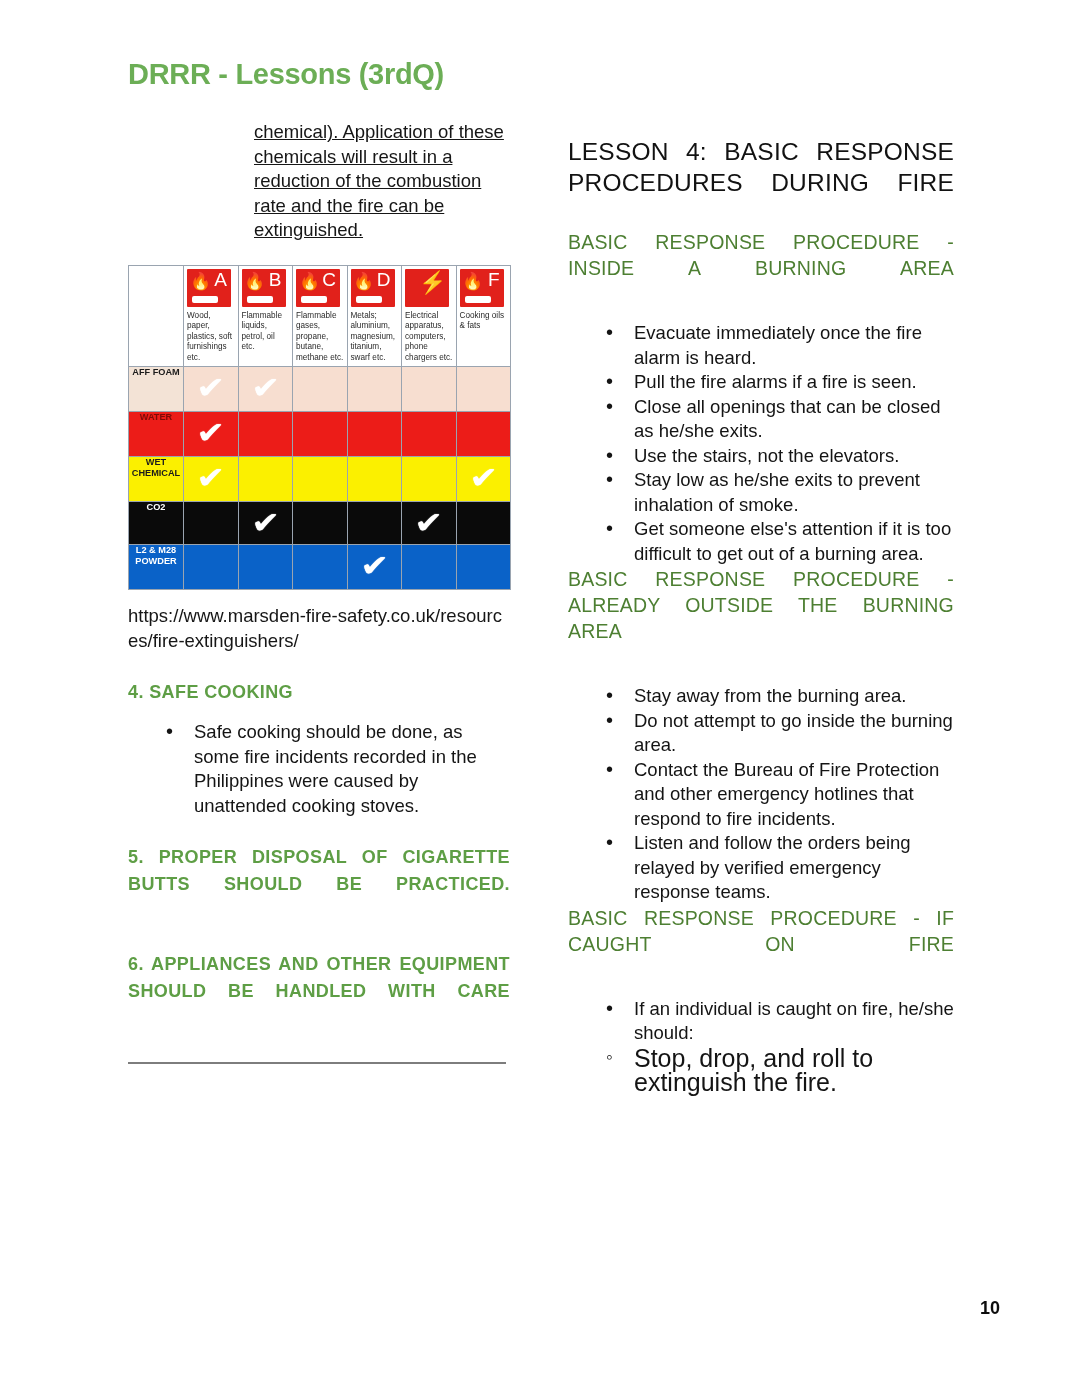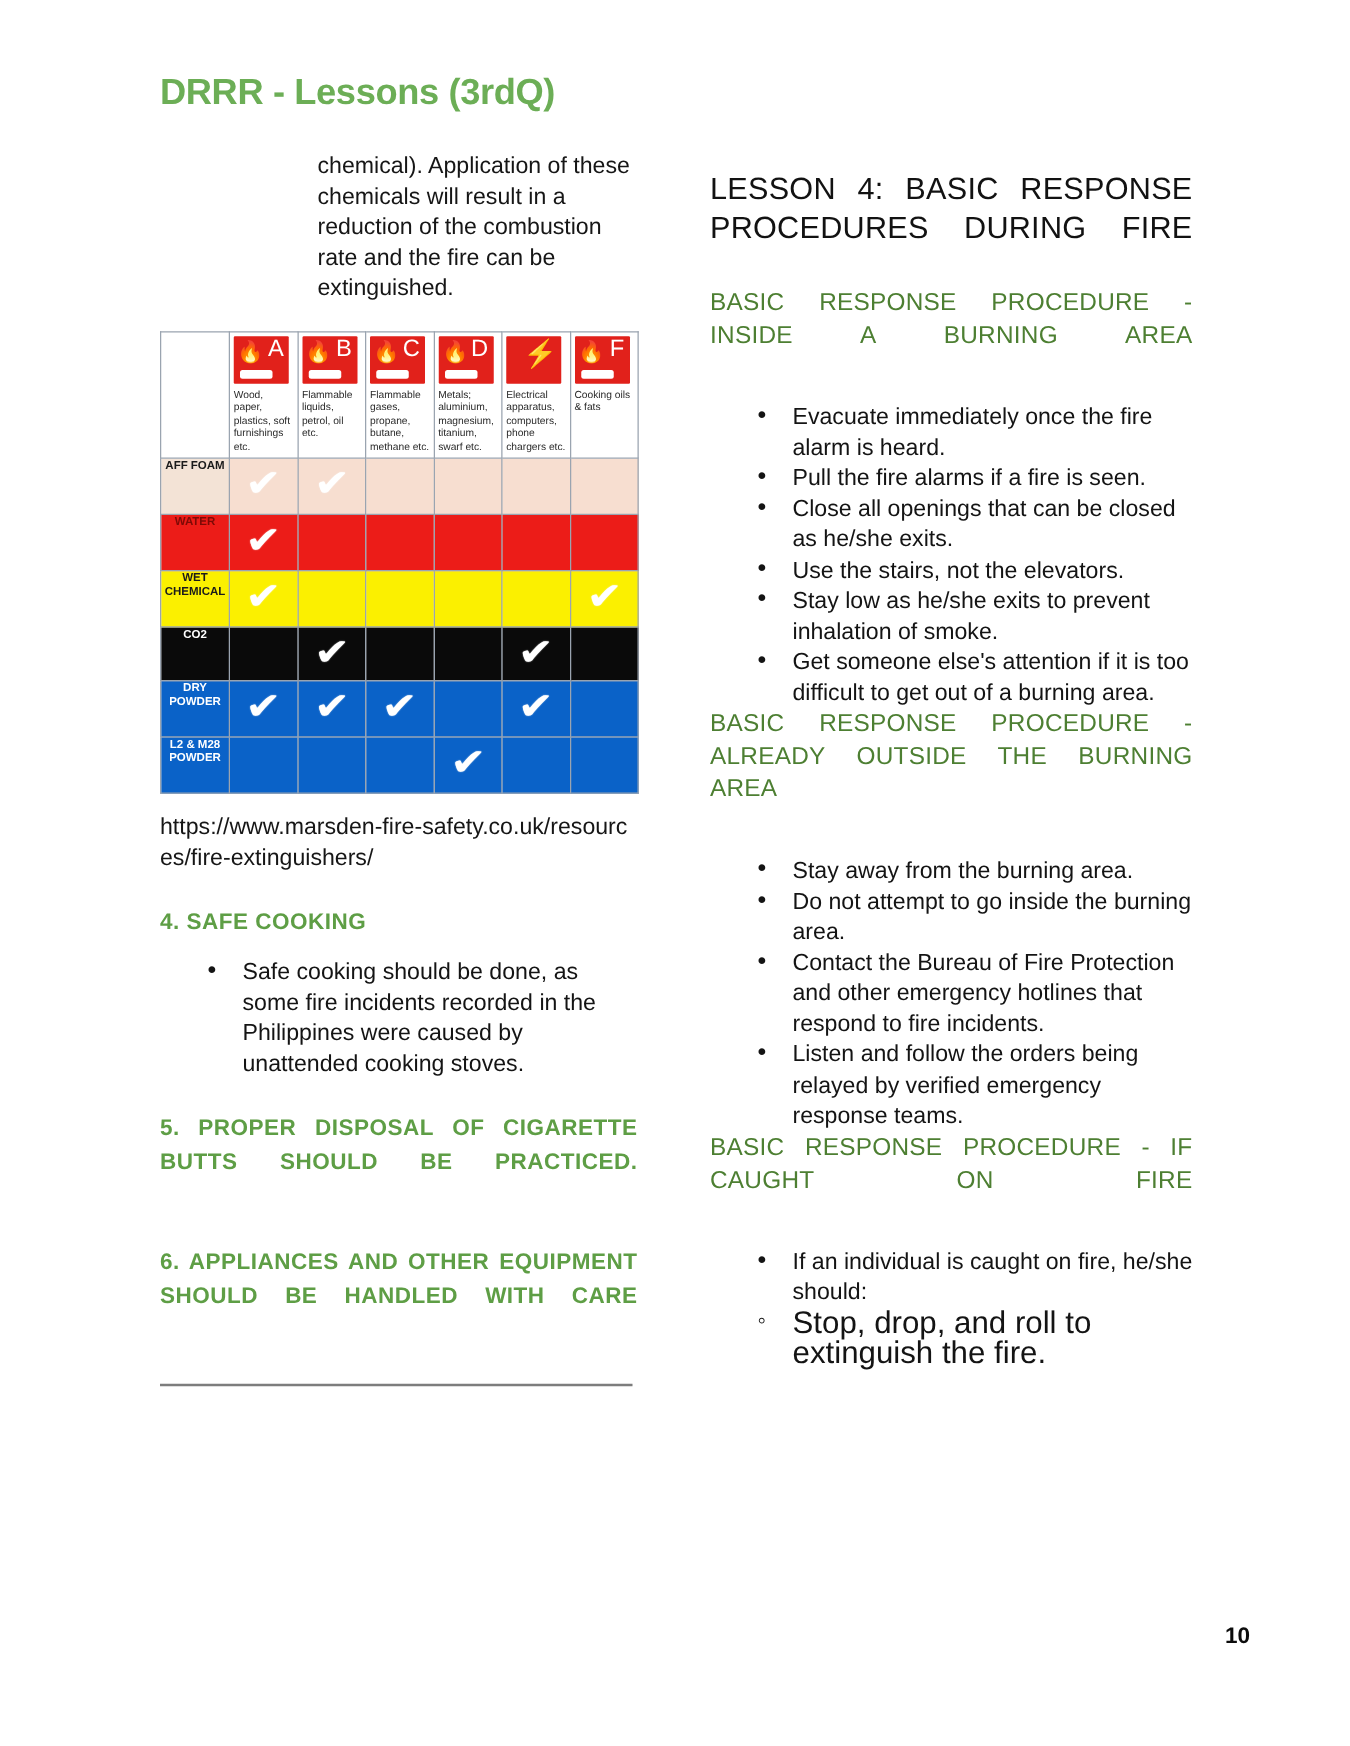--- a/index.html
+++ b/index.html
@@ -44,20 +44,21 @@
   }
 
   
   .body-text {
     font-size: 18.5px;
     line-height: 24.5px;
     color: #161616;
   }
   .indent-para {
     margin-left: 126px;
+    text-decoration: underline;
   }
   .link-text {
     font-size: 18.5px;
     line-height: 24.5px;
     color: #161616;
     word-break: break-all;
     margin-top: 14px;
   }
 
   .sec-head-green {
@@ -411,41 +412,20 @@
                 <span class="tick hidden"></span>
               </td>
             <td>
                 <span class="tick">✔</span>
               </td>
             <td>
                 <span class="tick hidden"></span>
               </td>
           </tr>
 
-          <tr class="r-dry">
-            <td class="row-label">DRY POWDER</td>
-            <td>
-                <span class="tick">✔</span>
-              </td>
-            <td>
-                <span class="tick">✔</span>
-              </td>
-            <td>
-                <span class="tick">✔</span>
-              </td>
-            <td>
-                <span class="tick hidden"></span>
-              </td>
-            <td>
-                <span class="tick">✔</span>
-              </td>
-            <td>
-                <span class="tick hidden"></span>
-              </td>
-          </tr>
 
           <tr class="r-l2">
             <td class="row-label">L2 &amp; M28 POWDER</td>
             <td>
                 <span class="tick hidden"></span>
               </td>
             <td>
                 <span class="tick hidden"></span>
               </td>
             <td>

